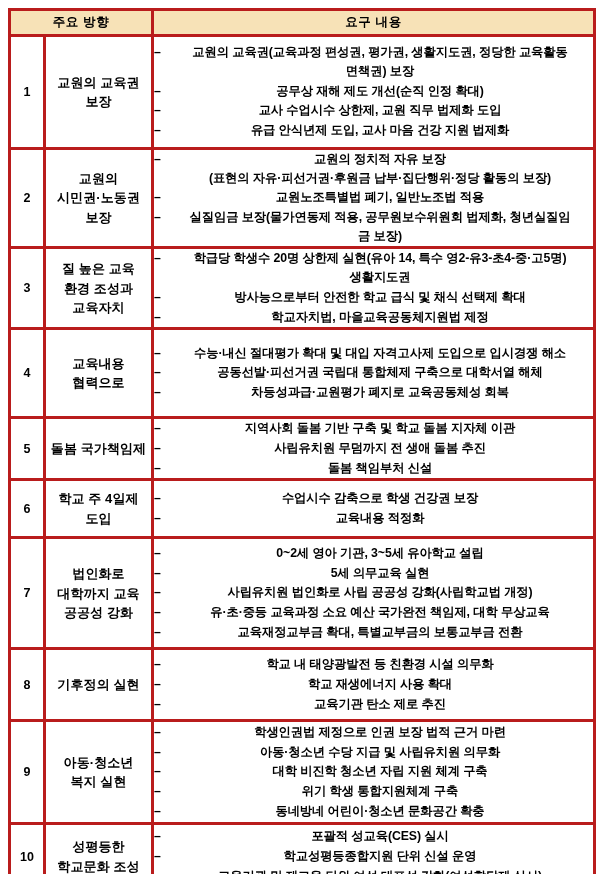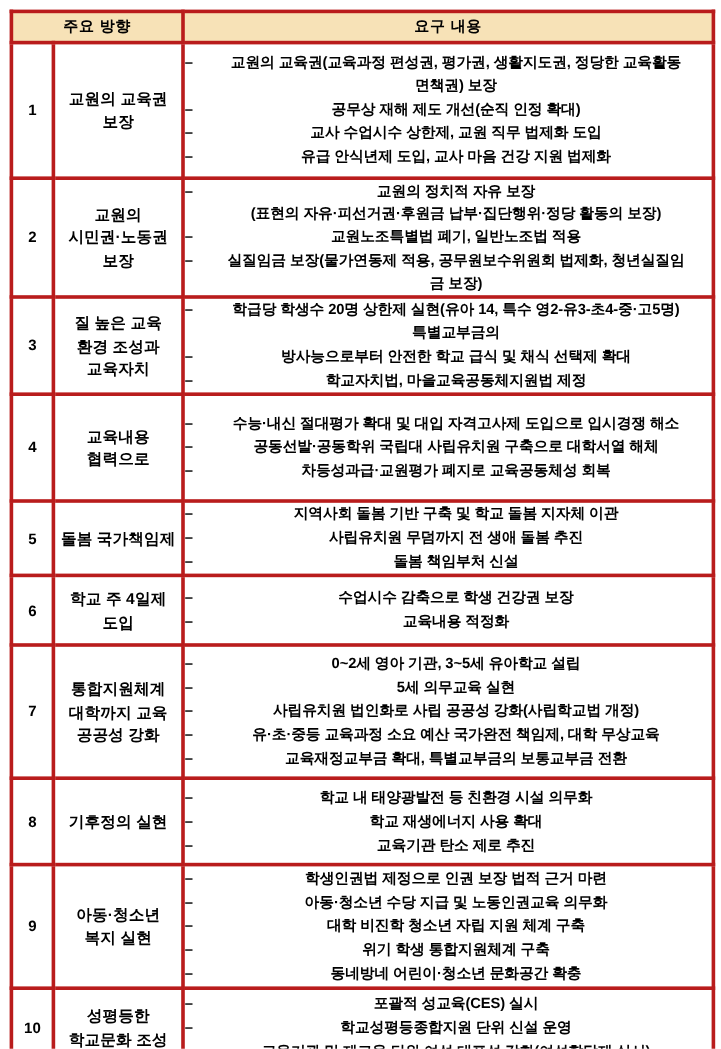--- a/index.html
+++ b/index.html
@@ -190,21 +190,21 @@
           <td class="cell-no">3</td>
           <td class="cell-direction">
             <span class="dline">질 높은 교육</span>
             <span class="dline">환경 조성과</span>
             <span class="dline">교육자치</span>
           </td>
           <td class="cell-content">
             <ul class="bullet-list">
               <li class="bullet-item">
                 <span class="cont-line">학급당 학생수 20명 상한제 실현(유아 14, 특수 영2-유3-초4-중·고5명)</span>
-                <span class="cont-line indented">특별교부금의</span>
+                <span class="cont-line indented">생활지도권</span>
               </li>
               <li class="bullet-item">
                 <span class="cont-line">방사능으로부터 안전한 학교 급식 및 채식 선택제 확대</span>
               </li>
               <li class="bullet-item">
                 <span class="cont-line">학교자치법, 마을교육공동체지원법 제정</span>
               </li>
             </ul>
           </td>
         </tr>
@@ -213,21 +213,21 @@
           <td class="cell-direction">
             <span class="dline">교육내용</span>
             <span class="dline">협력으로</span>
           </td>
           <td class="cell-content">
             <ul class="bullet-list">
               <li class="bullet-item">
                 <span class="cont-line">수능·내신 절대평가 확대 및 대입 자격고사제 도입으로 입시경쟁 해소</span>
               </li>
               <li class="bullet-item">
-                <span class="cont-line">공동선발·공동학위 국립대 사립유치원 구축으로 대학서열 해체</span>
+                <span class="cont-line">공동선발·피선거권 국립대 통합체제 구축으로 대학서열 해체</span>
               </li>
               <li class="bullet-item">
                 <span class="cont-line">차등성과급·교원평가 폐지로 교육공동체성 회복</span>
               </li>
             </ul>
           </td>
         </tr>
         <tr class="data-row" data-row="5">
           <td class="cell-no">5</td>
           <td class="cell-direction">
@@ -260,21 +260,21 @@
               </li>
               <li class="bullet-item">
                 <span class="cont-line">교육내용 적정화</span>
               </li>
             </ul>
           </td>
         </tr>
         <tr class="data-row" data-row="7">
           <td class="cell-no">7</td>
           <td class="cell-direction">
-            <span class="dline">통합지원체계</span>
+            <span class="dline">법인화로</span>
             <span class="dline">대학까지 교육</span>
             <span class="dline">공공성 강화</span>
           </td>
           <td class="cell-content">
             <ul class="bullet-list">
               <li class="bullet-item">
                 <span class="cont-line">0~2세 영아 기관, 3~5세 유아학교 설립</span>
               </li>
               <li class="bullet-item">
                 <span class="cont-line">5세 의무교육 실현</span>
@@ -315,21 +315,21 @@
           <td class="cell-direction">
             <span class="dline">아동·청소년</span>
             <span class="dline">복지 실현</span>
           </td>
           <td class="cell-content">
             <ul class="bullet-list">
               <li class="bullet-item">
                 <span class="cont-line">학생인권법 제정으로 인권 보장 법적 근거 마련</span>
               </li>
               <li class="bullet-item">
-                <span class="cont-line">아동·청소년 수당 지급 및 노동인권교육 의무화</span>
+                <span class="cont-line">아동·청소년 수당 지급 및 사립유치원 의무화</span>
               </li>
               <li class="bullet-item">
                 <span class="cont-line">대학 비진학 청소년 자립 지원 체계 구축</span>
               </li>
               <li class="bullet-item">
                 <span class="cont-line">위기 학생 통합지원체계 구축</span>
               </li>
               <li class="bullet-item">
                 <span class="cont-line">동네방네 어린이·청소년 문화공간 확충</span>
               </li>

